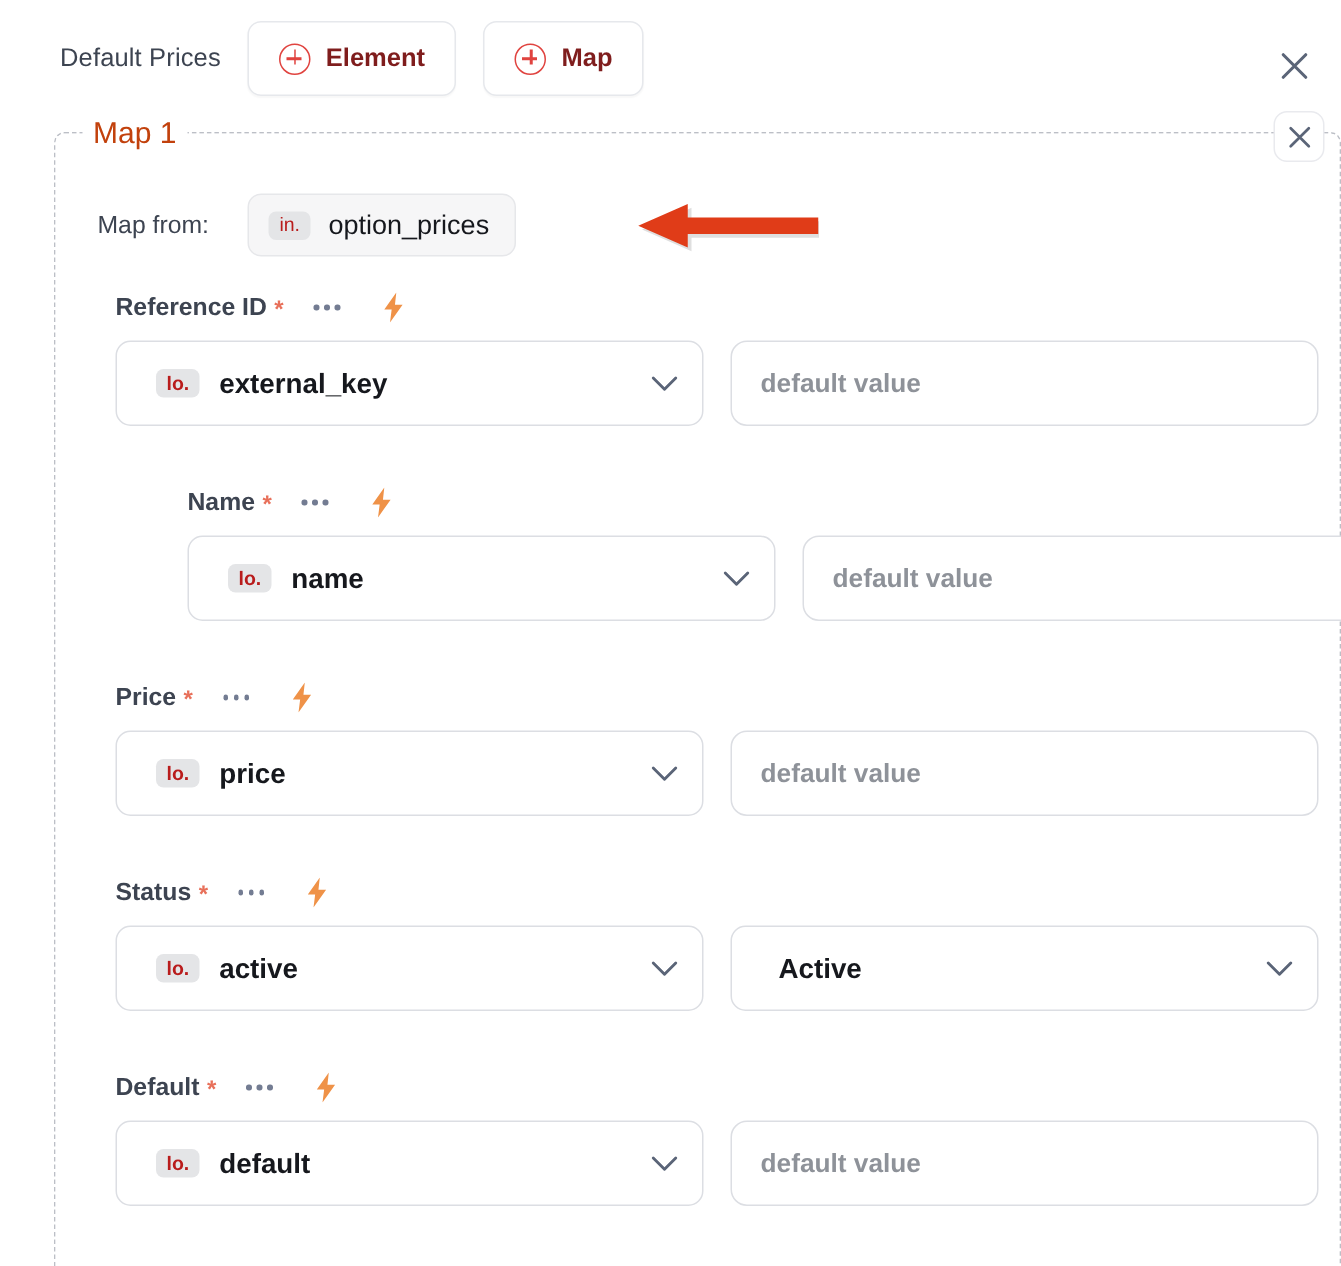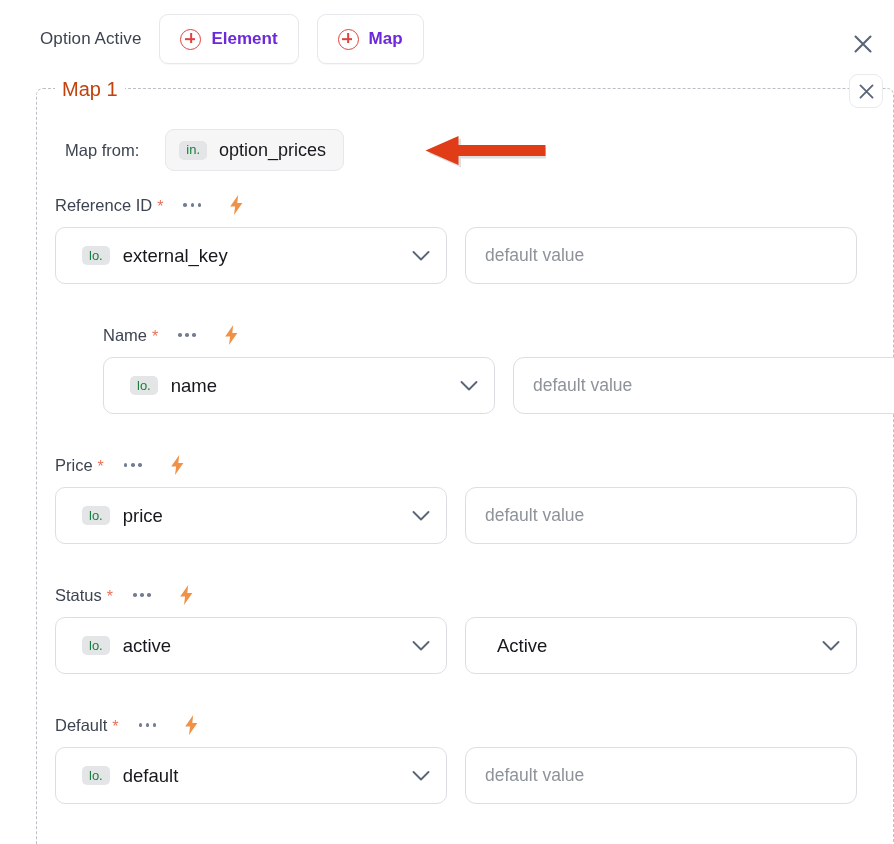--- a/index.html
+++ b/index.html
@@ -60,21 +60,21 @@
     transform: translateX(-50%);
   }
   .add-btn .plus-circle::after {
     top: 50%; left: 3.4px;
     height: 1.7px; width: 10.4px;
     transform: translateY(-50%);
   }
   .add-btn .btn-label {
     font-size: 17px;
     font-weight: bold;
-    color: #6d28d9;
+    color: #7f1d1d;
     white-space: nowrap;
   }
 
   .close-x {
     position: absolute;
     cursor: pointer;
     display: flex;
     align-items: center;
     justify-content: center;
   }
@@ -133,21 +133,21 @@
     align-items: center;
     gap: 12px;
     padding: 0 17px 0 13px;
     background: #f6f6f7;
     border: 1px solid #e6e7ea;
     border-radius: 9px;
     cursor: pointer;
   }
   .tag {
     background: #e4e5e7;
-    color: #15803d;
+    color: #b91c1c;
     font-size: 13px;
     border-radius: 5px;
     padding: 2.5px 7px 3.5px;
     line-height: 1;
     white-space: nowrap;
   }
   .chip-text {
     font-size: 18px;
     color: #16181d;
     white-space: nowrap;
@@ -157,21 +157,21 @@
   .arrow-annot {
     position: absolute;
     left: 424px;
     top: 133px;
     width: 122px;
     height: 36px;
     pointer-events: none;
   }
 
   
-  .field-row { position: absolute; left: 18px; width: 802px; }
+  .field-row { position: absolute; left: 40px; width: 802px; font-weight: bold; }
   .field-head {
     display: flex;
     align-items: center;
     height: 22px;
     margin-bottom: 11px;
   }
   .field-label {
     font-size: 16.5px;
     color: #3d4451;
     white-space: nowrap;
@@ -230,21 +230,21 @@
     right: 16px;
     top: 50%;
     transform: translateY(-50%);
     display: flex;
   }
 </style>
 </head>
 <body>
 
 <div class="header">
-  <div class="panel-title">Option Active</div>
+  <div class="panel-title">Default Prices</div>
 
   <div class="add-btn">
     <span class="plus-circle"></span>
     <span class="btn-label">Element</span>
   </div>
 
   <div class="add-btn">
     <span class="plus-circle"></span>
     <span class="btn-label">Map</span>
   </div>

